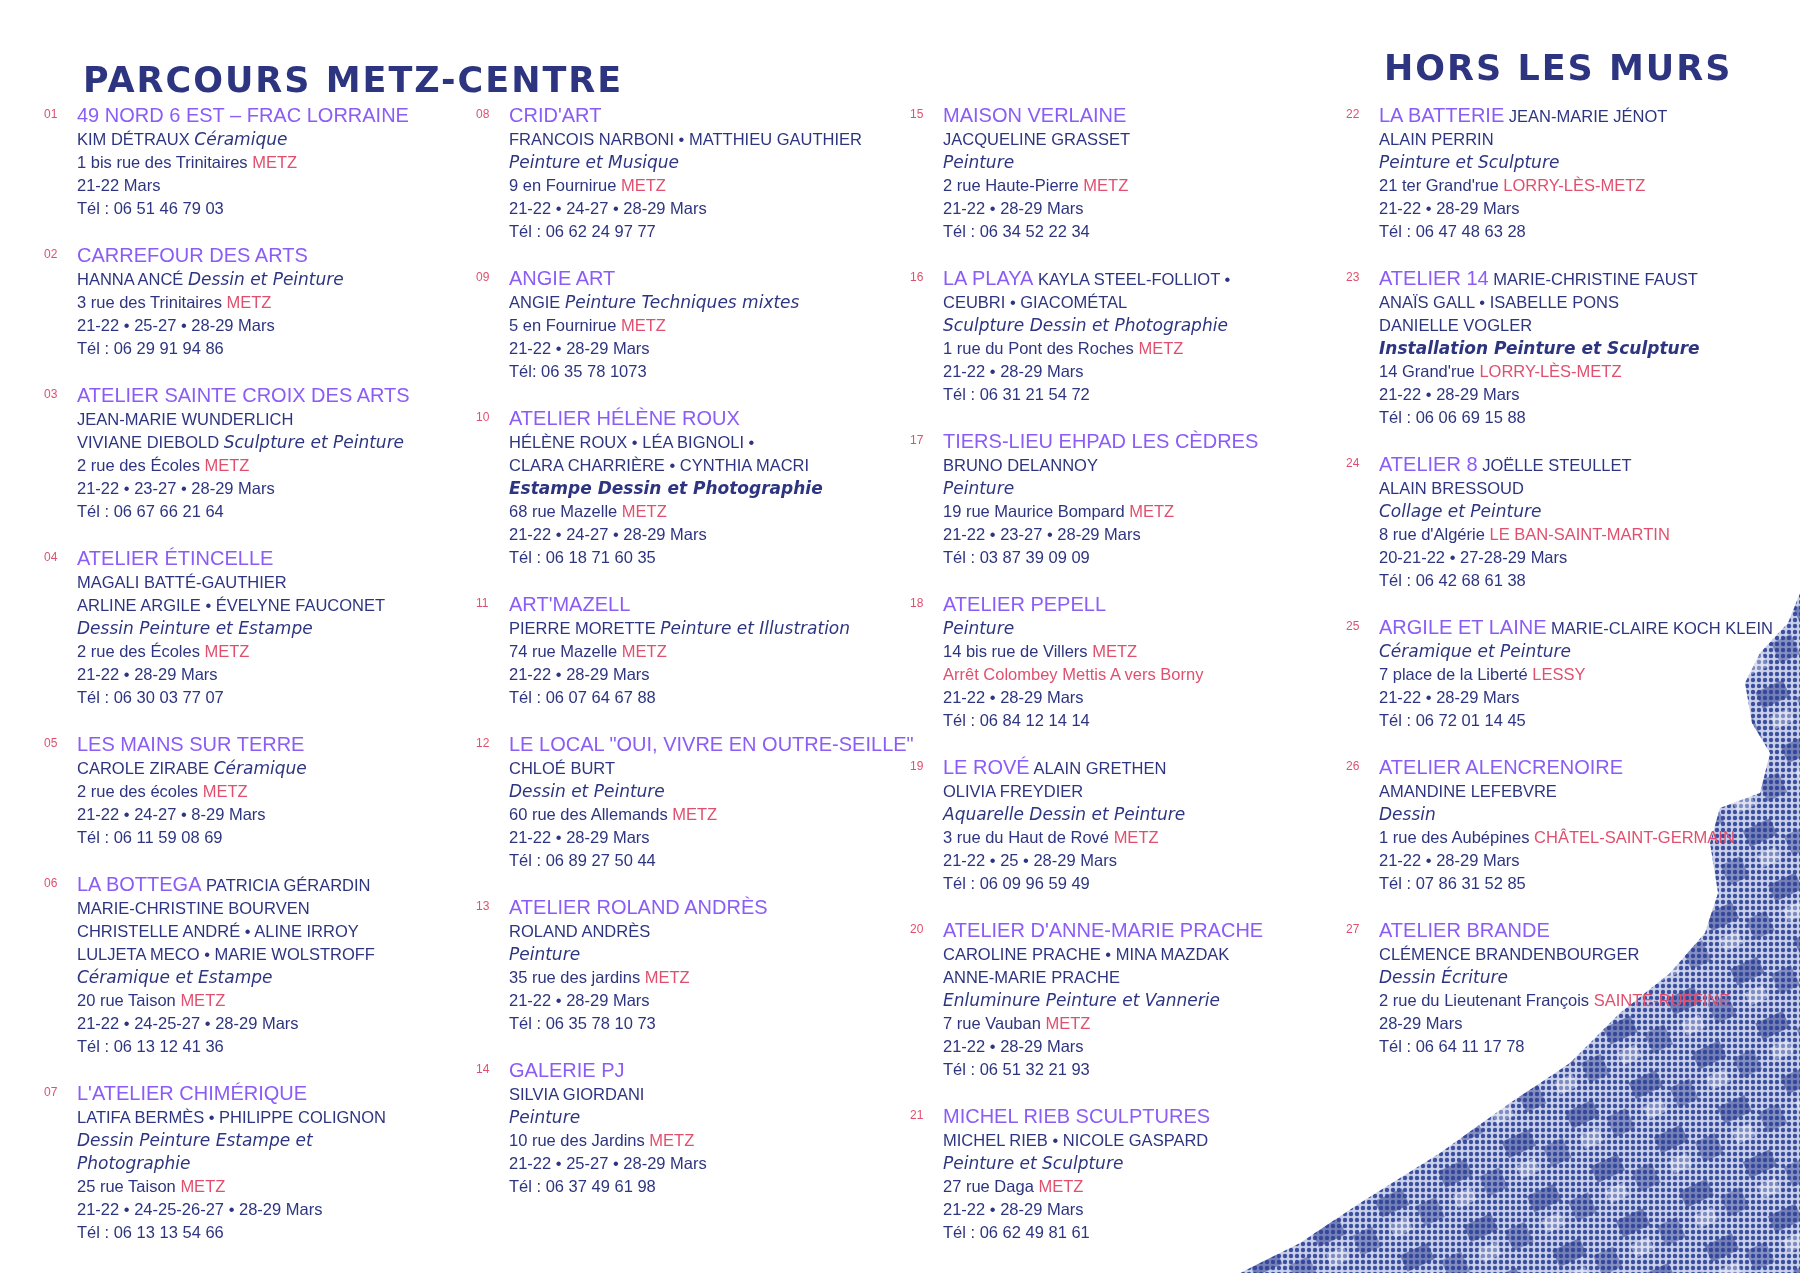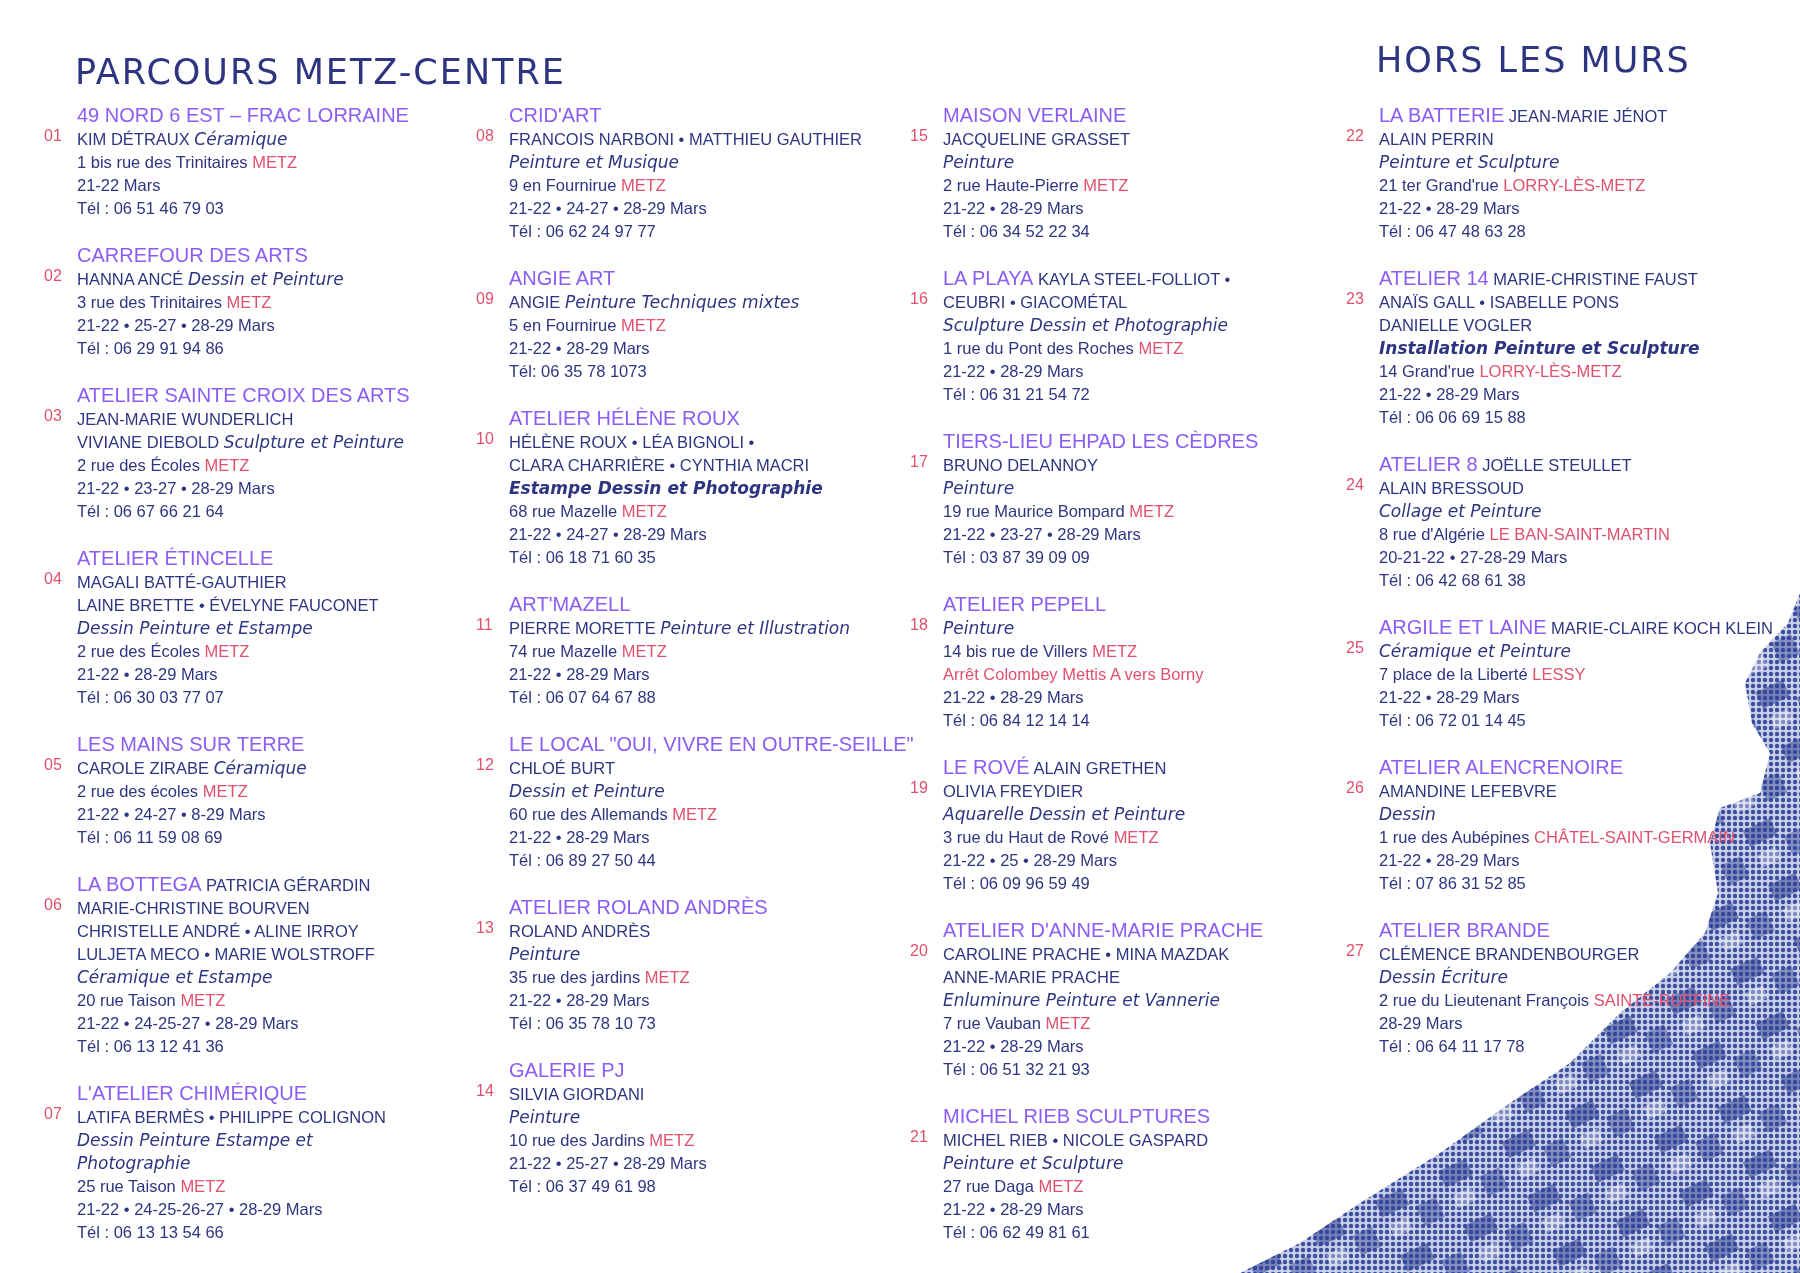--- a/index.html
+++ b/index.html
@@ -6,35 +6,35 @@
   body {
     width: 1800px; height: 1273px; position: relative; overflow: hidden;
     font-family: "Liberation Sans", "DejaVu Sans", sans-serif;
     color: #2e3580;
   }
   .map-shape {
     position: absolute; right: 0; bottom: 0; width: 560px; height: 680px;
     z-index: 0;
   }
   .section-title {
-    position: absolute; margin: 0; font-weight: normal;
+    position: absolute; margin: 8px; font-weight: bold;
     font-family: "DejaVu Sans", sans-serif;
     color: #2e3580; letter-spacing: 2px; font-size: 35px; z-index: 2;
   }
   #title-centre { left: 75px; top: 52px; }
   #title-hors { left: 1376px; top: 40px; }
   .col { position: absolute; top: 104px; z-index: 2; }
   #col1 { left: 44px; width: 420px; }
   #col2 { left: 476px; width: 420px; }
   #col3 { left: 910px; width: 420px; }
   #col4 { left: 1346px; width: 440px; }
   .entry { position: relative; padding-left: 33px; margin-bottom: 24px; }
   .num {
     position: absolute; left: 0; top: 3px; color: #e0506e;
-    font-size: 16px; width: 30px; margin-top: 20px;
+    font-size: 12px; width: 30px;
   }
   .line { font-size: 16.5px; line-height: 23px; white-space: nowrap; }
   .venue { color: #8b5cf6; font-size: 20px; line-height: 23px; }
   .people { color: #2e3580; }
   .disc { font-style: italic; font-family: "DejaVu Sans", sans-serif; font-size: 17px; color: #2e3580; }
   .red { color: #e0506e; }
   .navy { color: #2e3580; }
 </style>
 </head>
 <body>
@@ -82,21 +82,21 @@
       <div class="line"><span class="people">JEAN-MARIE WUNDERLICH</span></div>
       <div class="line"><span class="people">VIVIANE DIEBOLD</span> <span class="disc">Sculpture et Peinture</span></div>
       <div class="line"><span class="navy">2 rue des Écoles</span> <span class="red">METZ</span></div>
       <div class="line navy">21-22 • 23-27 • 28-29 Mars</div>
       <div class="line navy">Tél : 06 67 66 21 64</div>
     </div>
     <div class="entry">
       <span class="num">04</span>
       <div class="line"><span class="venue">ATELIER ÉTINCELLE</span></div>
       <div class="line"><span class="people">MAGALI BATTÉ-GAUTHIER</span></div>
-      <div class="line"><span class="people">LAINE BRETTE • ÉVELYNE FAUCONET</span></div>
+      <div class="line"><span class="people">ARLINE ARGILE • ÉVELYNE FAUCONET</span></div>
       <div class="line" style="white-space: normal;"><span class="disc">Dessin Peinture et Estampe</span></div>
       <div class="line"><span class="navy">2 rue des Écoles</span> <span class="red">METZ</span></div>
       <div class="line navy">21-22 • 28-29 Mars</div>
       <div class="line navy">Tél : 06 30 03 77 07</div>
     </div>
     <div class="entry">
       <span class="num">05</span>
       <div class="line"><span class="venue">LES MAINS SUR TERRE</span></div>
       <div class="line"><span class="people">CAROLE ZIRABE</span> <span class="disc">Céramique</span></div>
       <div class="line"><span class="navy">2 rue des écoles</span> <span class="red">METZ</span></div>

